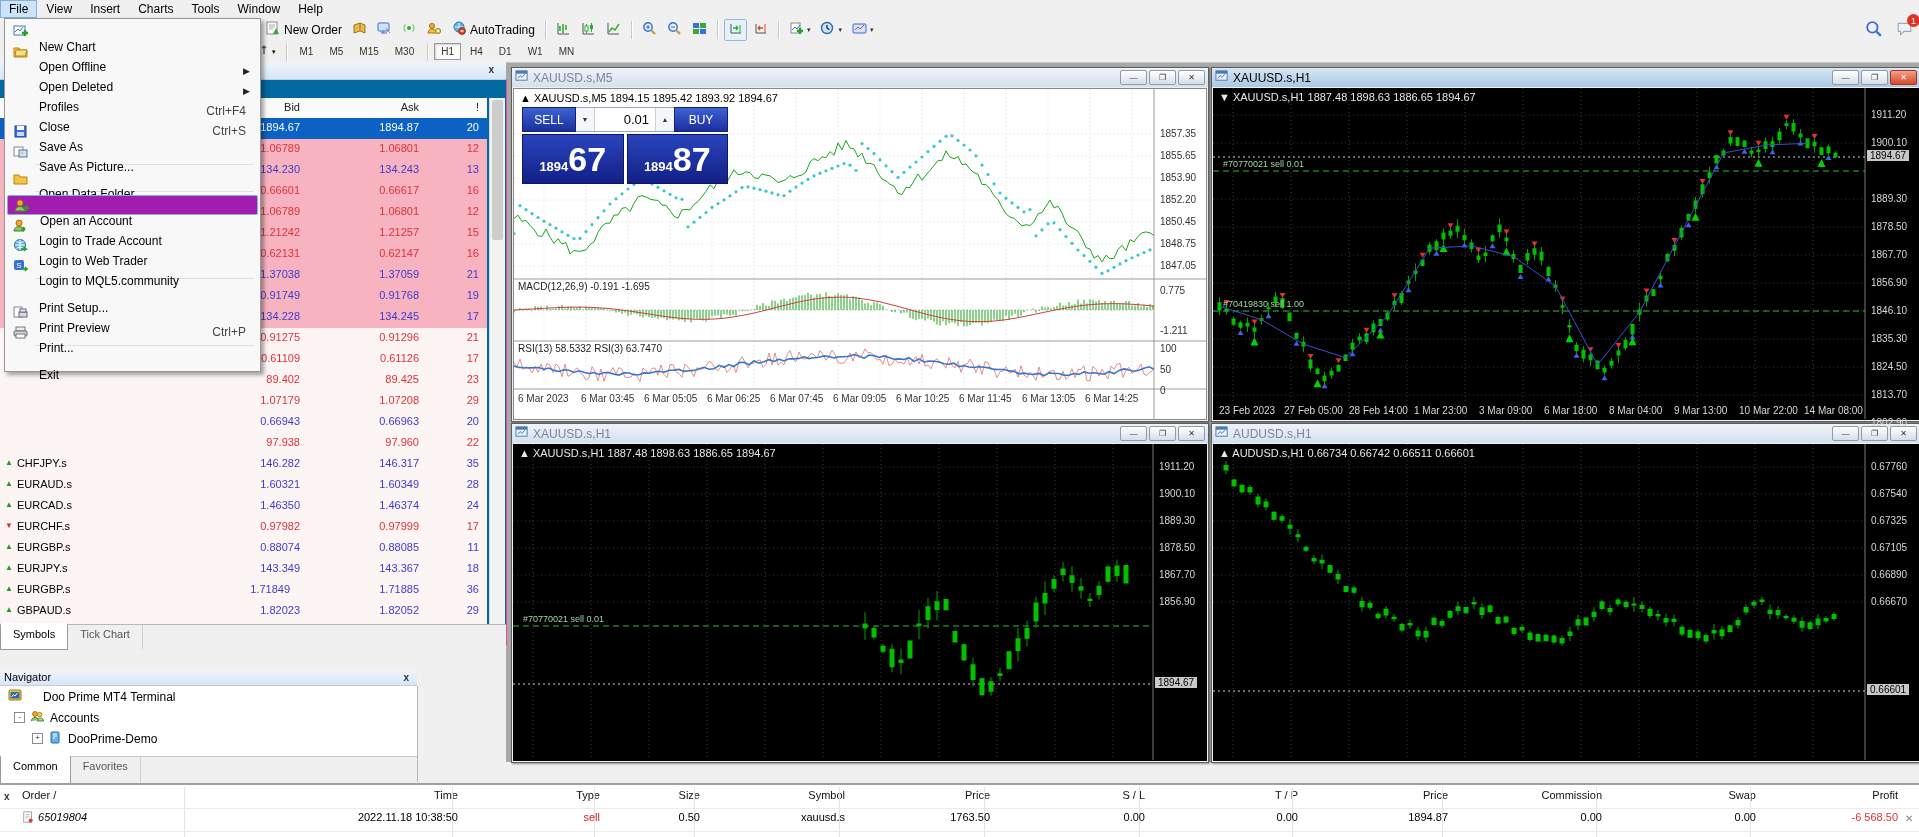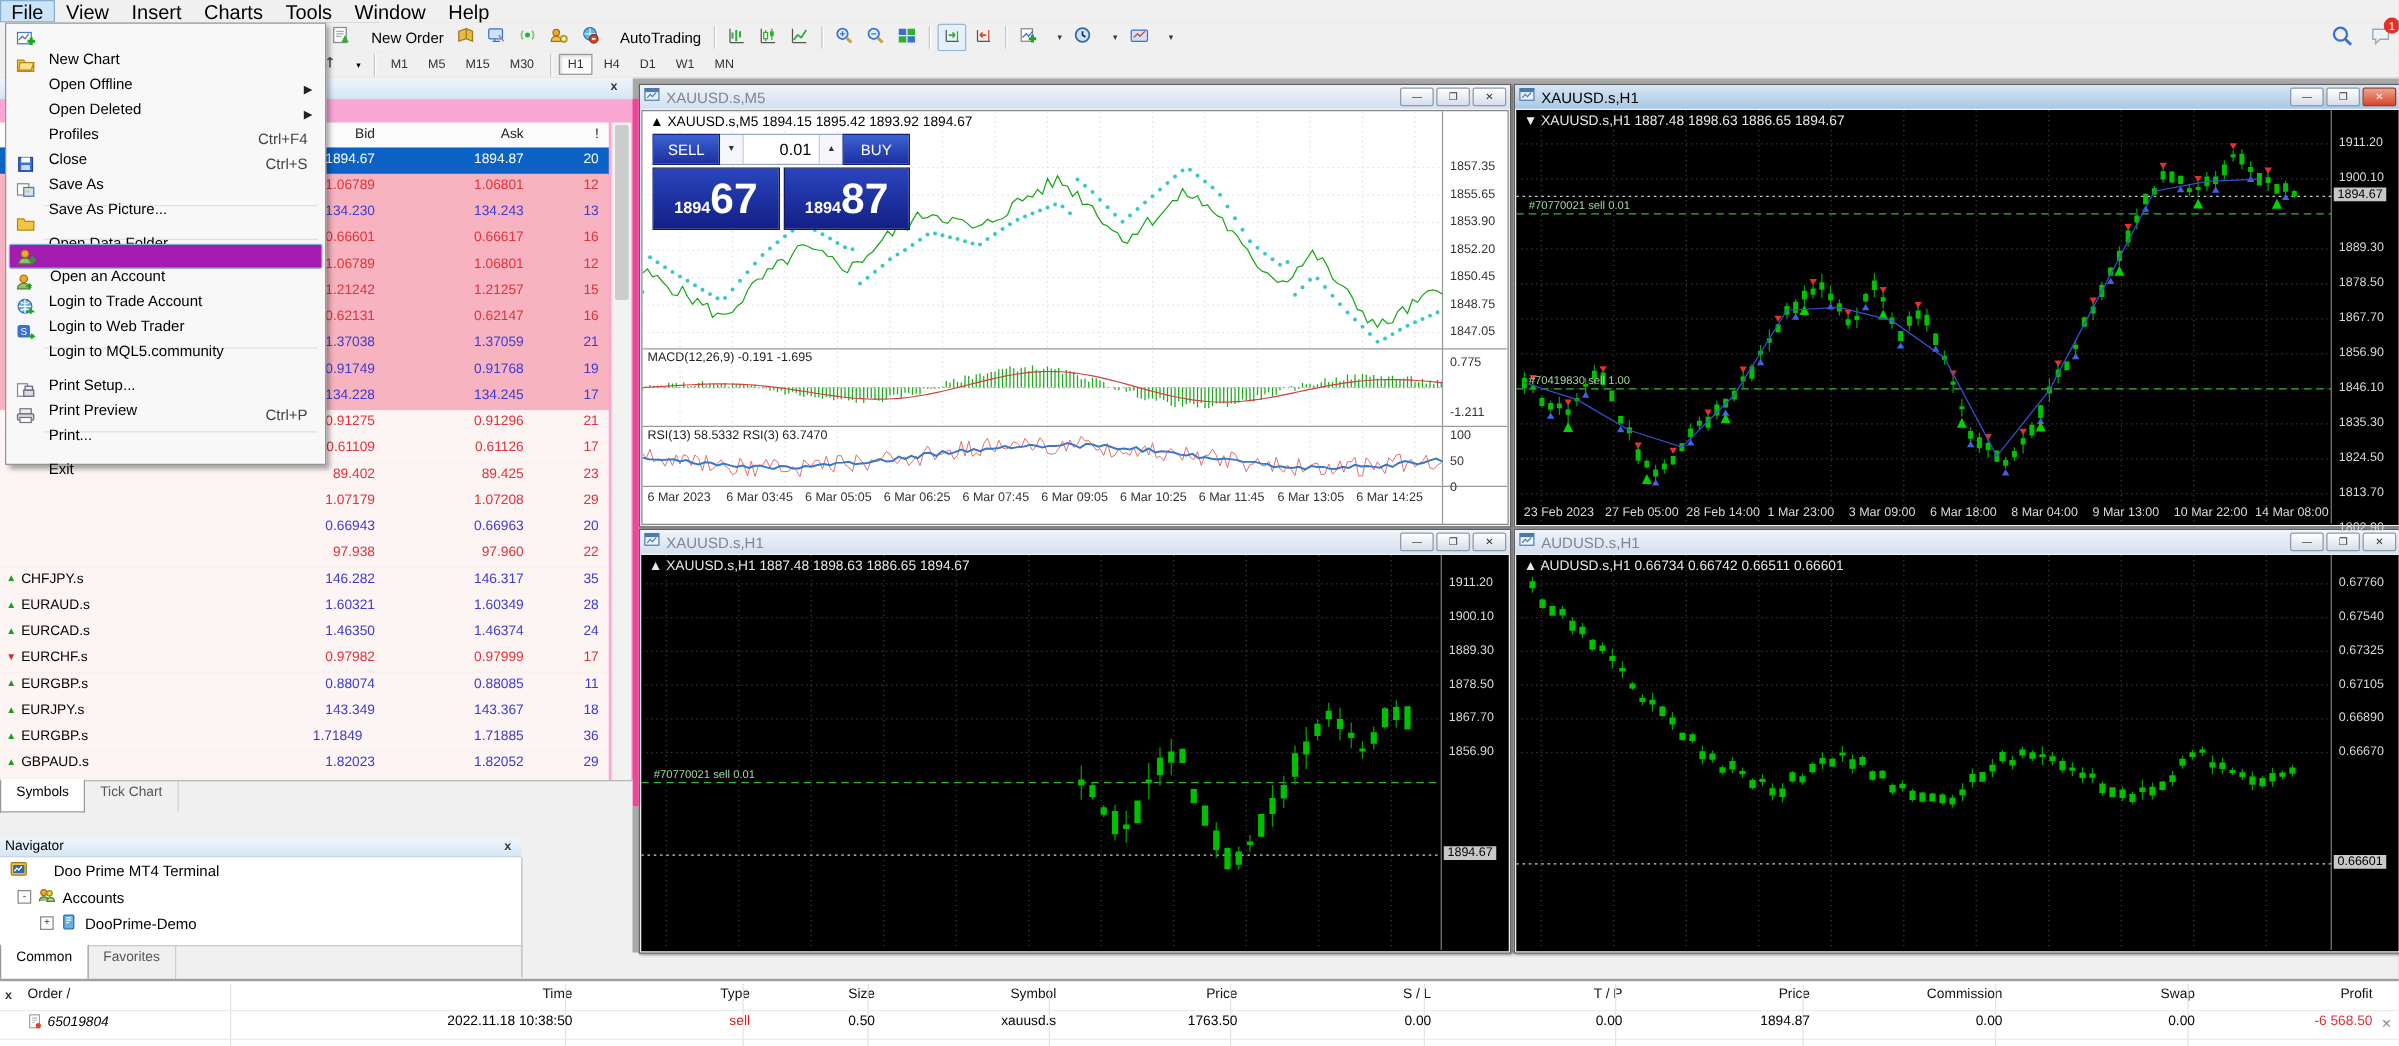--- a/index.html
+++ b/index.html
@@ -1,43 +1,43 @@
 <!DOCTYPE html>
 <html><head>
 <meta charset="utf-8">
 <style>
   html,body{margin:0;padding:0;}
   body{width:1919px;height:837px;position:relative;overflow:hidden;background:#f0f0f0;
        font-family:"Liberation Sans",sans-serif;font-size:11px;color:#000;}
   .abs{position:absolute;}
   
   #menubar{left:0;top:0;width:1919px;height:18px;background:#f0f0f0;border-bottom:1px solid #d8d8d8;display:flex;align-items:stretch;z-index:40;}
-  .menu-item{padding:2px 9px 0 9px;font-size:16px;cursor:default;}
+  .menu-item{padding:2px 9px 0 9px;font-size:12px;cursor:default;}
   .menu-item.open{background:#cce4fa;border:1px solid #88aed0;padding:1px 8px 0 8px;}
   
   #toolbar1{left:0;top:18px;width:1919px;height:23px;background:#f0f0f0;border-bottom:1px solid #dadada;}
   #toolbar2{left:0;top:41px;width:1919px;height:21px;background:#f0f0f0;border-bottom:1px solid #c8c8c8;}
   .tb{display:flex;align-items:center;gap:2px;height:100%;}
-  .tbtn{display:flex;align-items:center;gap:16px;padding:1px 3px;border:1px solid transparent;border-radius:2px;font-size:12px;}
+  .tbtn{display:flex;align-items:center;gap:3px;padding:1px 3px;border:1px solid transparent;border-radius:2px;font-size:12px;}
   .tbtn.pressed{background:#e6f0fa;border:1px solid #9ab8d4;}
   .tsep{width:1px;height:18px;background:#c8c8c8;margin:0 4px;box-shadow:1px 0 0 #fff;}
   .tf-btn{font-size:10px;padding:2px 6px;border:1px solid transparent;color:#333;}
   .tf-btn.pressed{background:#fbfbfb;border:1px solid #9a9a9a;box-shadow:inset 1px 1px 2px #d0d0d0;}
   
   #filemenu{left:4px;top:18px;width:255px;background:#f8f8f8;border:1px solid #979797;box-shadow:3px 3px 4px rgba(0,0,0,.35);z-index:50;padding:2px 0;}
   .fm-item{position:relative;display:flex;align-items:center;height:20px;margin:0 2px;font-size:12px;}
   .fm-item .ic{width:26px;display:flex;justify-content:center;align-items:center;flex:0 0 26px;}
   .fm-item .lbl{flex:1;padding-left:6px;margin-top:31px;}
   .fm-item .sc{padding-right:12px;color:#444;}
   .fm-item .sub{padding-right:8px;font-size:9px;color:#222;}
   .fm-item.hl{background:#a21caf;border:1px solid #84acdd;border-radius:2px;height:18px;}
   .fm-sep{height:1px;background:#e0e0e0;margin:3px 6px 3px 30px;}
   
   #mw-title{left:0;top:62px;width:506px;height:17px;background:linear-gradient(#eef5fc,#d7e6f5);border-bottom:1px solid #c0cedd;z-index:10;}
-  #mw{left:0;top:79px;width:506px;height:566px;background:#f9a8d4;border-right:5px solid #ec4899;z-index:5;}
+  #mw{left:0;top:79px;width:506px;height:566px;background:#0369a1;border-right:1px solid #ec4899;z-index:5;}
   .mw-close{position:absolute;right:8px;top:2px;font-size:10px;font-weight:bold;color:#333;}
   .mw-hdr{position:absolute;left:0;top:19px;width:487px;height:20px;border-bottom:1px solid #cfcfcf;background:#fbfbfb;}
   .mw-hdr span{position:absolute;font-size:11px;color:#222;}
   .mw-row{position:absolute;left:0;width:487px;height:21px;border-bottom:1px solid rgba(0,0,0,.07);}
   .mw-cell{position:absolute;top:3px;font-size:11px;}
   .mw-sym{left:5px;display:flex;gap:4px;align-items:center;color:#000;}
   .arr{font-size:8px;line-height:10px;}
   .vscroll{position:absolute;left:489px;top:19px;width:15px;height:540px;background:#f2f2f2;border-left:1px solid #d8d8d8;}
   .vthumb{position:absolute;left:2px;width:11px;background:#cdcdcd;border-radius:2px;}
   .mw-tabs{position:absolute;left:0;top:545px;width:506px;height:21px;background:#f0f0f0;border-top:1px solid #b8b8b8;display:flex;}

